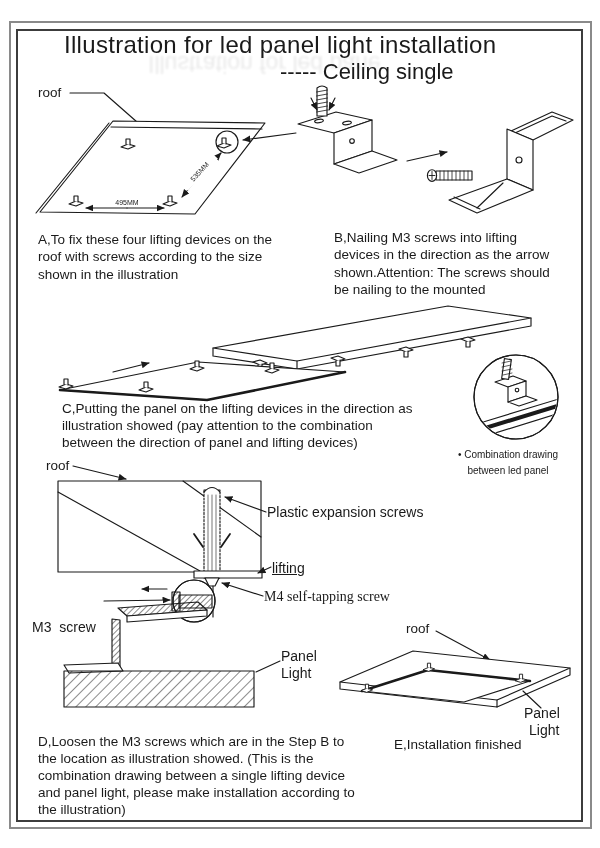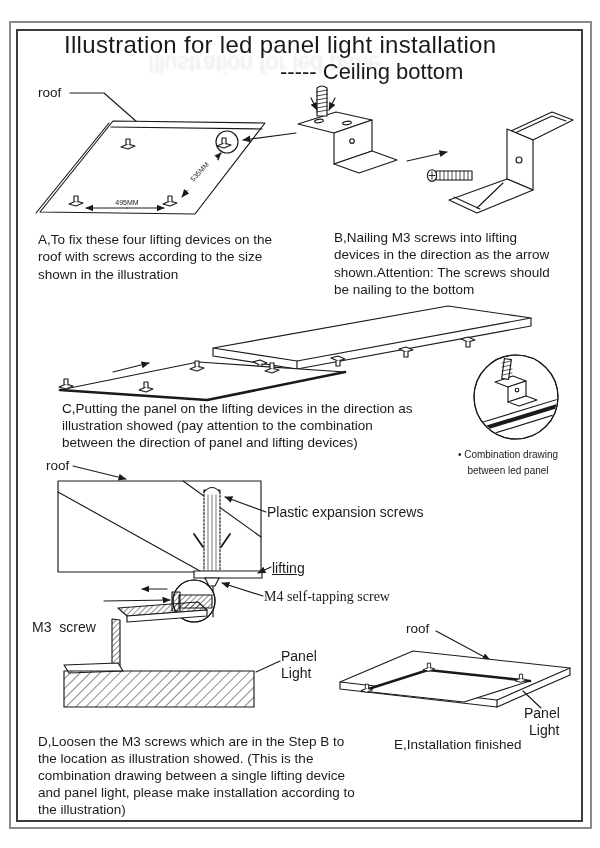--- a/index.html
+++ b/index.html
@@ -187,37 +187,37 @@
         <use href="#dev" transform="translate(367,689) scale(0.8)"></use>
         <use href="#dev" transform="translate(429,668) scale(0.8)"></use>
         <use href="#dev" transform="translate(521,679) scale(0.8)"></use>
         <line x1="541" y1="708" x2="523" y2="691"></line>
       </g>
     </g>
   </svg>
 
   <div class="t title">Illustration for led panel light installation</div>
   <div class="ghost">Illustration for led panel light installation</div>
-  <div class="t subtitle">----- Ceiling bottom</div>
+  <div class="t subtitle">----- Ceiling single</div>
 
   <div class="t lbl" style="left:38px;top:85px;">roof</div>
   <div class="t dim" style="left:104px;top:199px;width:46px;">495MM</div>
   <div class="t dim" style="left:178px;top:168px;width:44px;transform:rotate(-47deg);">535MM</div>
 
   <div class="t step" style="left:38px;top:231px;">
     <span class="ln">A,To fix these four lifting devices on the</span>
     <span class="ln">roof with screws according to the size</span>
     <span class="ln">shown in the illustration</span>
   </div>
 
   <div class="t step" style="left:334px;top:229px;">
     <span class="ln">B,Nailing M3 screws into lifting</span>
     <span class="ln">devices in the direction as the arrow</span>
     <span class="ln">shown.Attention: The screws should</span>
-    <span class="ln">be nailing to the bottom</span>
+    <span class="ln">be nailing to the mounted</span>
   </div>
 
   <div class="t step" style="left:62px;top:400px;line-height:17px;">
     <span class="ln">C,Putting the panel on the lifting devices in the direction as</span>
     <span class="ln">illustration showed (pay attention to the combination</span>
     <span class="ln">between the direction of panel and lifting devices)</span>
   </div>
 
   <div class="combo">
     <span class="ln"><span>•</span> <span>Combination drawing</span></span>

